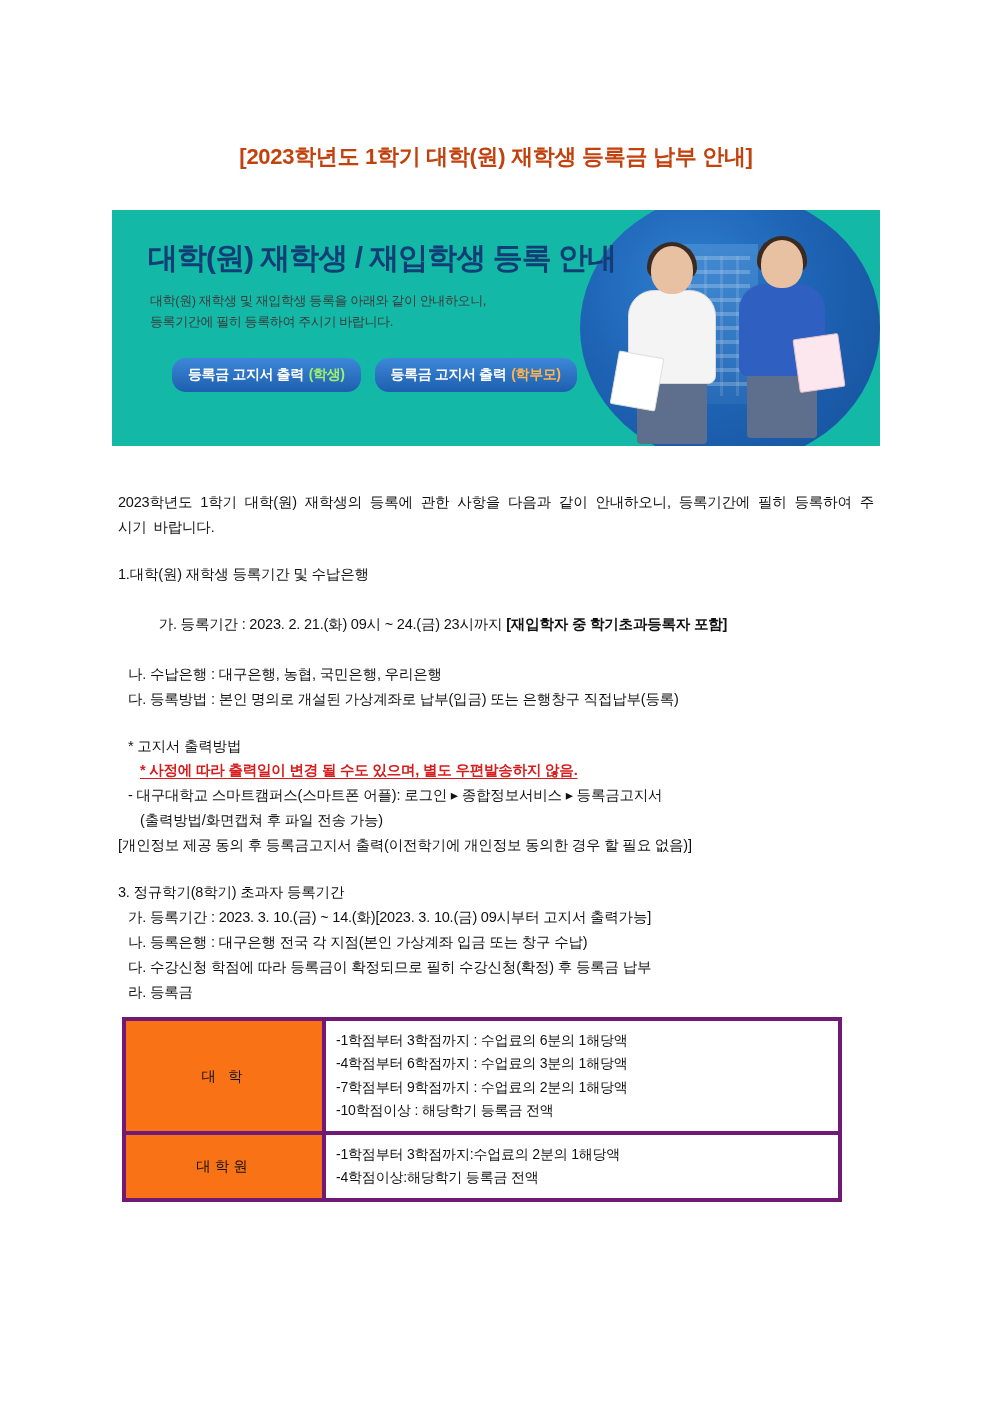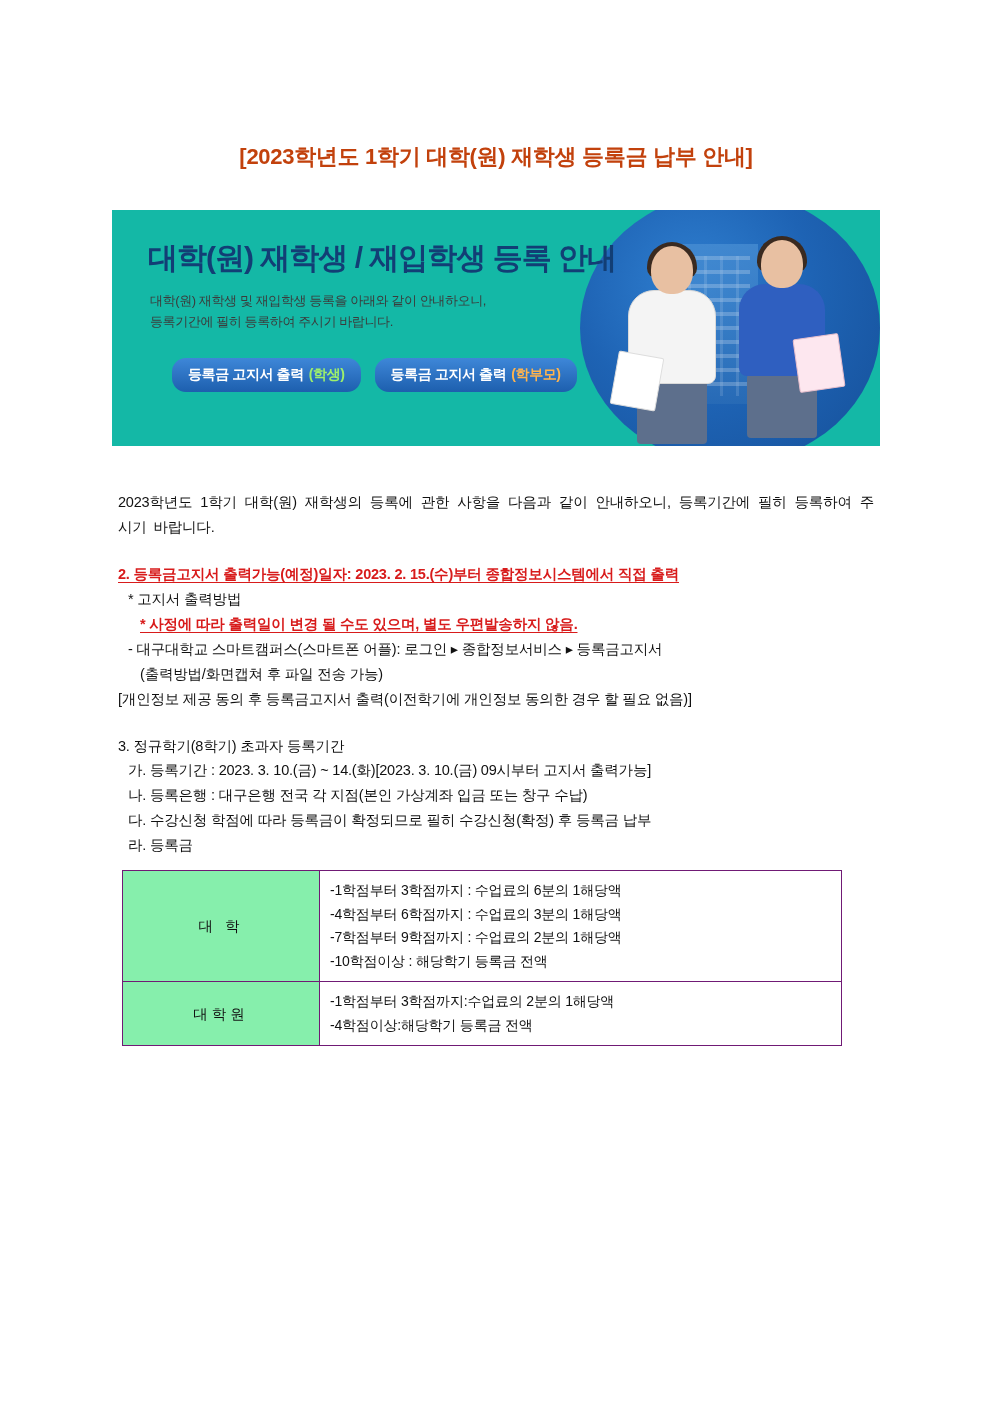--- a/index.html
+++ b/index.html
@@ -151,31 +151,31 @@
 
   
   table.fee {
     margin-top: 12px;
     margin-left: 4px;
     border-collapse: collapse;
     width: 720px;
     table-layout: fixed;
   }
   table.fee td {
-    border: 1px solid #701a75;
+    border: 4px solid #701a75;
     padding: 8px 10px;
     font-size: 14px;
     line-height: 1.68;
     vertical-align: middle;
     letter-spacing: -0.2px;
   }
   table.fee td.cat {
     width: 176px;
     text-align: center;
-    background: #86efac;
+    background: #f97316;
     font-size: 14.5px;
     letter-spacing: 4px;
   }
   table.fee td.desc { background: #ffffff; white-space: pre-line; }
 </style>
 </head>
 <body>
 
 <div class="page">
 
@@ -215,23 +215,30 @@
         <div class="p-head"></div>
         <div class="p-book"></div>
       </div>
     </div>
   </div>
 
   <div class="content">
 
     <div class="para">2023학년도 1학기 대학(원) 재학생의 등록에 관한 사항을 다음과 같이 안내하오니, 등록기간에 필히 등록하여 주시기 바랍니다.</div>
 
-
     <div class="block">
-      <div class="line red-ul">2. 등록금고지서 출력가능(예정)일자: 2023. 2. 15.(수)부터 종합정보시스템에서 직접 출력</div>
+      <div class="line">1.대학(원) 재학생 등록기간 및 수납은행</div>
+      <div class="line indent1">
+        <span>가. 등록기간 : 2023. 2. 21.(화) 09시 ~ 24.(금) 23시까지 </span><span class="bold">[재입학자 중 학기초과등록자 포함]</span>
+      </div>
+      <div class="line indent1">나. 수납은행 : 대구은행, 농협, 국민은행, 우리은행</div>
+      <div class="line indent1">다. 등록방법 : 본인 명의로 개설된 가상계좌로 납부(입금) 또는 은행창구 직접납부(등록)</div>
+    </div>
+
+    <div class="block">
       <div class="line indent1">* 고지서 출력방법</div>
       <div class="line red-ul indent2">* 사정에 따라 출력일이 변경 될 수도 있으며, 별도 우편발송하지 않음.</div>
       <div class="line indent1">- 대구대학교 스마트캠퍼스(스마트폰 어플): 로그인 ▸ 종합정보서비스 ▸ 등록금고지서</div>
       <div class="line indent2">(출력방법/화면캡쳐 후 파일 전송 가능)</div>
       <div class="line">[개인정보 제공 동의 후 등록금고지서 출력(이전학기에 개인정보 동의한 경우 할 필요 없음)]</div>
     </div>
 
     <div class="block">
       <div class="line">3. 정규학기(8학기) 초과자 등록기간</div>
       <div class="line indent1">가. 등록기간 : 2023. 3. 10.(금) ~ 14.(화)[2023. 3. 10.(금) 09시부터 고지서 출력가능]</div>

